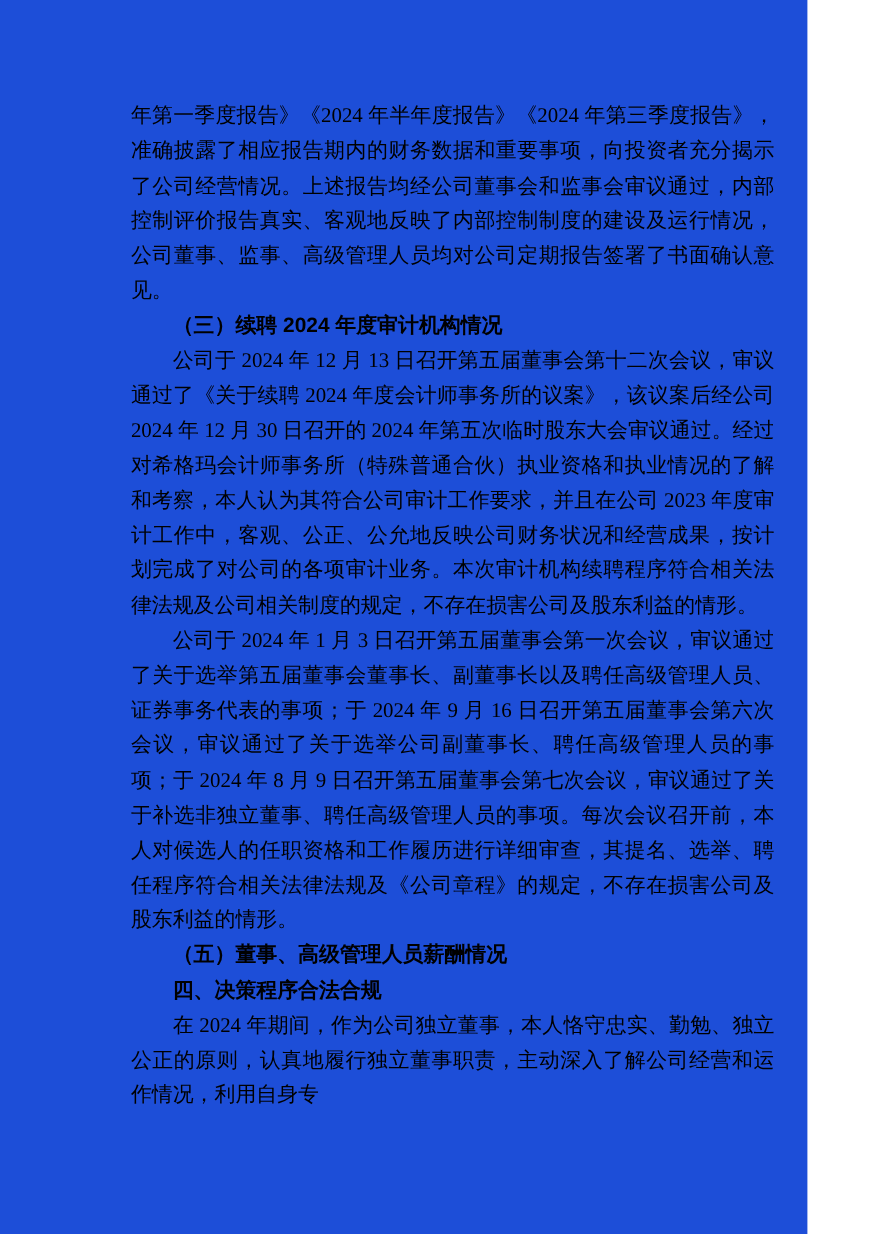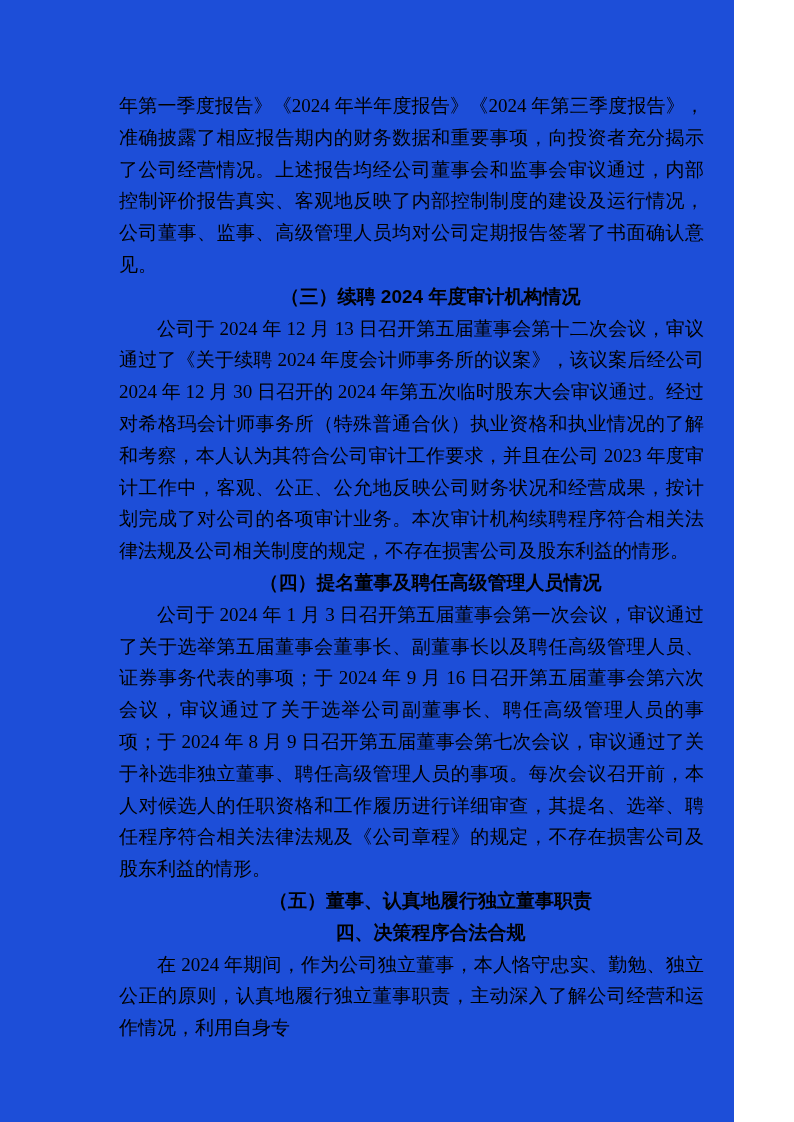--- a/index.html
+++ b/index.html
@@ -35,31 +35,30 @@
   .content p.continuation {
     text-indent: 0;
   }
   .content h3 {
     margin: 0;
     padding: 0;
     font-size: 19px;
     line-height: 31.8px;
     font-weight: bold;
     text-indent: 2em;
-    text-align: center;
+    text-align: left;
     font-family: "Liberation Sans", "DejaVu Sans", sans-serif;
   }
 </style>
 </head>
 <body>
 
 <div class="page">
   <div class="content" id="doc-content">
       <p class="continuation">年第一季度报告》《2024 年半年度报告》《2024 年第三季度报告》，准确披露了相应报告期内的财务数据和重要事项，向投资者充分揭示了公司经营情况。上述报告均经公司董事会和监事会审议通过，内部控制评价报告真实、客观地反映了内部控制制度的建设及运行情况，公司董事、监事、高级管理人员均对公司定期报告签署了书面确认意见。</p>
       <h3>（三）续聘 2024 年度审计机构情况</h3>
       <p>公司于 2024 年 12 月 13 日召开第五届董事会第十二次会议，审议通过了《关于续聘 2024 年度会计师事务所的议案》，该议案后经公司 2024 年 12 月 30 日召开的 2024 年第五次临时股东大会审议通过。经过对希格玛会计师事务所（特殊普通合伙）执业资格和执业情况的了解和考察，本人认为其符合公司审计工作要求，并且在公司 2023 年度审计工作中，客观、公正、公允地反映公司财务状况和经营成果，按计划完成了对公司的各项审计业务。本次审计机构续聘程序符合相关法律法规及公司相关制度的规定，不存在损害公司及股东利益的情形。</p>
-      <h3>（四）提名董事及聘任高级管理人员情况</h3>
       <p>公司于 2024 年 1 月 3 日召开第五届董事会第一次会议，审议通过了关于选举第五届董事会董事长、副董事长以及聘任高级管理人员、证券事务代表的事项；于 2024 年 9 月 16 日召开第五届董事会第六次会议，审议通过了关于选举公司副董事长、聘任高级管理人员的事项；于 2024 年 8 月 9 日召开第五届董事会第七次会议，审议通过了关于补选非独立董事、聘任高级管理人员的事项。每次会议召开前，本人对候选人的任职资格和工作履历进行详细审查，其提名、选举、聘任程序符合相关法律法规及《公司章程》的规定，不存在损害公司及股东利益的情形。</p>
-      <h3>（五）董事、认真地履行独立董事职责</h3>
+      <h3>（五）董事、高级管理人员薪酬情况</h3>
       <h3>四、决策程序合法合规</h3>
       <p>在 2024 年期间，作为公司独立董事，本人恪守忠实、勤勉、独立公正的原则，认真地履行独立董事职责，主动深入了解公司经营和运作情况，利用自身专</p>
     </div>
 </div>
 
 </body></html>

